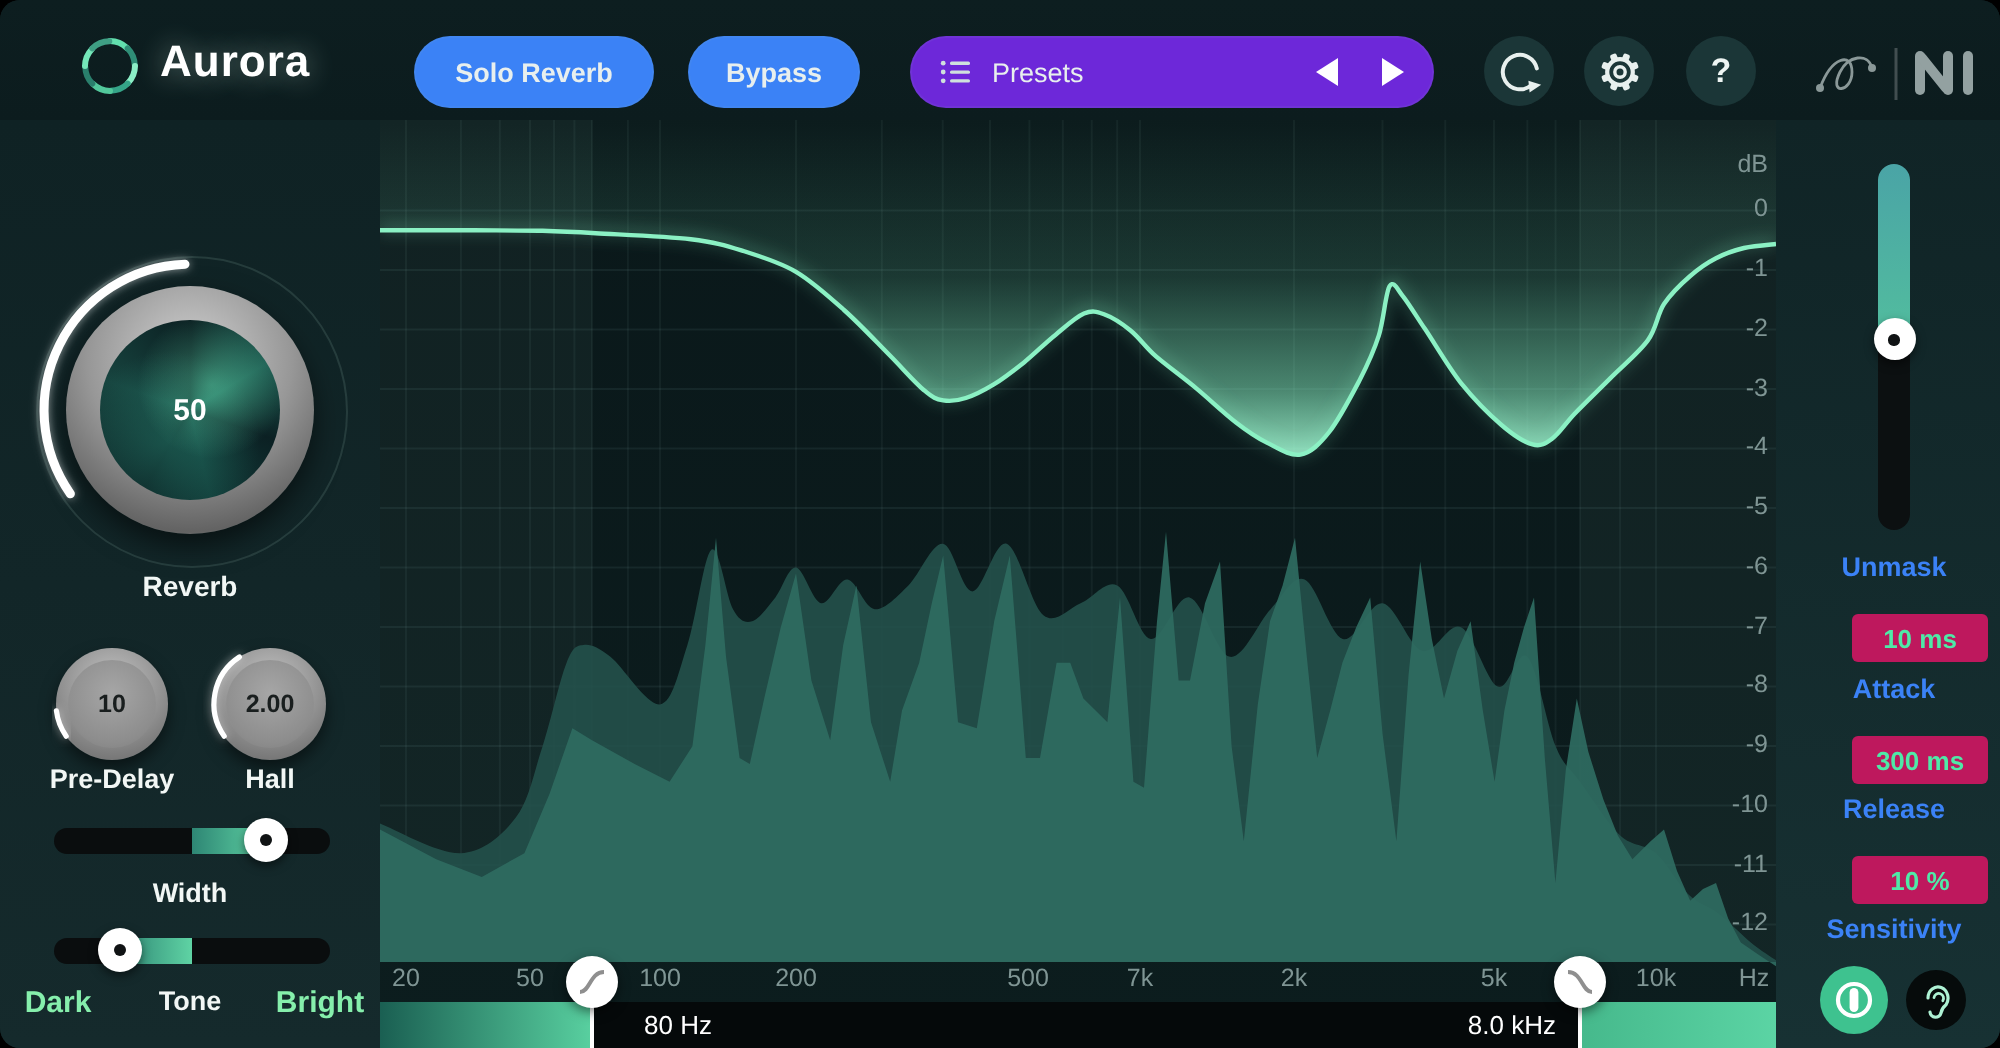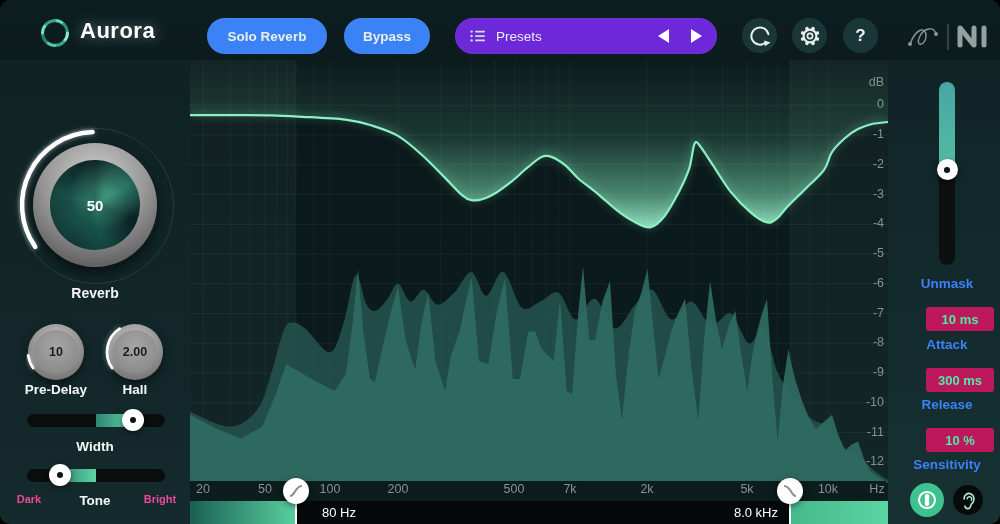--- a/index.html
+++ b/index.html
@@ -22,21 +22,21 @@
   .help-q{font-size:17px;font-weight:700;color:#eef5f3;}
   
   .select{left:14px;top:72px;width:163px;height:36px;border-radius:18px;background:#173739;color:#e2ecea;font-size:14.5px;display:flex;align-items:center;padding:0 18px;box-sizing:border-box;cursor:pointer;justify-content:space-between;}
   .knob-outer{left:18px;top:128px;width:154px;height:154px;border-radius:50%;border:1px solid rgba(170,215,200,.14);}
   .knob-ring{left:33px;top:143px;width:124px;height:124px;border-radius:50%;background:radial-gradient(circle at 50% 30%,#d2d2d2,#979797 48%,#636363 80%,#8a8a8a);box-shadow:0 6px 14px rgba(0,0,0,.55);}
   .knob-face{left:50px;top:160px;width:90px;height:90px;border-radius:50%;background:radial-gradient(circle at 62% 36%,rgba(96,214,170,.5),rgba(0,0,0,0) 46%),radial-gradient(circle at 38% 68%,rgba(38,125,108,.55),rgba(0,0,0,0) 55%),conic-gradient(from 210deg,#0a1d20,#17443f 22%,#0a1d20 42%,#1d5a50 58%,#0b2023 72%,#123c39 88%,#0a1d20);display:flex;align-items:center;justify-content:center;}
   .knob-value-big{color:#fff;font-size:15px;font-weight:700;}
   .small-knob{width:56px;height:56px;border-radius:50%;background:radial-gradient(circle at 50% 32%,#c4c4c4,#909090 55%,#6b6b6b 92%);box-shadow:0 4px 8px rgba(0,0,0,.5);display:flex;align-items:center;justify-content:center;}
   .small-knob .face{width:44px;height:44px;border-radius:50%;background:radial-gradient(circle at 50% 38%,#a6a6a6,#8d8d8d 70%,#7c7c7c);display:flex;align-items:center;justify-content:center;font-size:12.5px;font-weight:700;color:#191e1e;}
   .ctl-label{position:absolute;text-align:center;color:#f2f7f5;font-size:13.5px;font-weight:700;}
-  .dim-label{color:#ec4899;font-weight:700;font-size:11px;position:absolute;text-align:center;}
+  .dim-label{color:#86efac;font-weight:700;font-size:15px;position:absolute;text-align:center;}
   .slider-track{position:absolute;height:13px;border-radius:7px;background:#0a0d0e;cursor:pointer;}
   .slider-fill{position:absolute;height:13px;background:linear-gradient(90deg,#2e8674,#5fd3a4);}
   .slider-handle{position:absolute;width:22px;height:22px;border-radius:50%;background:#fff;box-shadow:0 2px 5px rgba(0,0,0,.5);cursor:pointer;}
   .slider-handle::after{content:"";position:absolute;left:8px;top:8px;width:6px;height:6px;border-radius:50%;background:#101314;}
   
   #plot-svg{position:absolute;left:190px;top:60px;}
   .axis-label{position:absolute;color:#7f9594;font-size:12.5px;}
   .freq-label{top:482px;transform:translateX(-50%);}
   .db-label{width:54px;text-align:right;}
   .bottom-bar{left:190px;top:501px;width:698px;height:23px;background:#05090a;}

